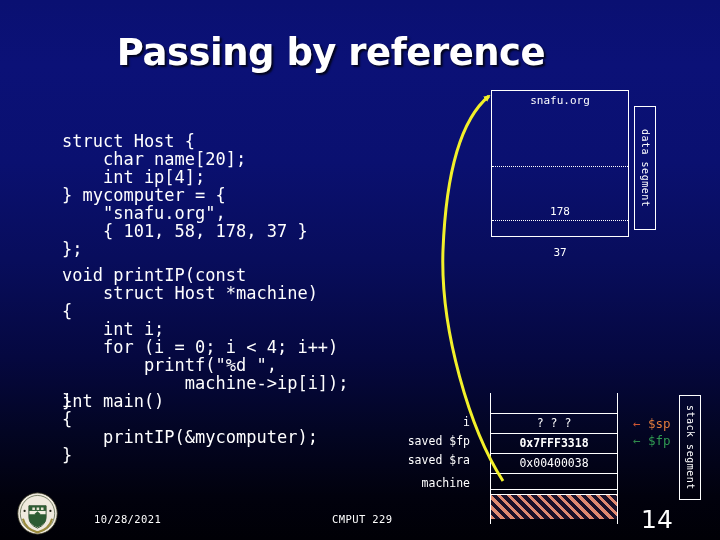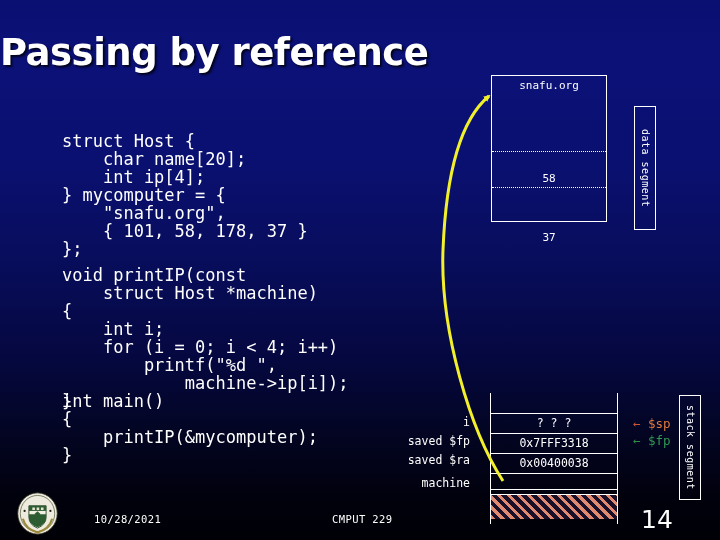--- a/index.html
+++ b/index.html
@@ -24,21 +24,21 @@
     font-family: "Liberation Sans", sans-serif;
     -webkit-font-smoothing: none;
   }
 
   
   #title {
     position: absolute;
     left: 0;
     top: 31px;
     width: 662px;
-    text-align: left;
+    text-align: center;
     color: #ffffff;
     font-family: "DejaVu Sans", sans-serif;
     font-weight: bold;
     font-size: 37px;
     letter-spacing: -0.5px;
     text-shadow: 2px 2px 2px rgba(0,0,0,0.75);
     white-space: nowrap;
   }
 
   
@@ -51,22 +51,22 @@
     white-space: pre;
   }
   #code-struct { left: 62px; top: 115px; }
   #code-func   { left: 62px; top: 249px; }
   #code-main   { left: 62px; top: 375px; }
 
   
   #data-box {
     position: absolute;
     left: 491px;
-    top: 75px;
-    width: 116px;
+    top: 90px;
+    width: 138px;
     height: 147px;
     border: 1px solid #ffffff;
     box-sizing: border-box;
   }
   #data-name-cell {
     position: absolute;
     left: 0; top: 0;
     width: 100%;
     height: 76px;
     box-sizing: border-box;
@@ -237,33 +237,33 @@
         printf("%d ",
             machine-&gt;ip[i]);
 }</pre>
   <pre class="code" id="code-main" data-name="code-block-main">int main()
 {
     printIP(&amp;mycomputer);
 }</pre>
 
   <div id="data-box" data-name="data-segment-box">
     <div id="data-name-cell" data-name="data-segment-name-cell">snafu.org</div>
-    <div class="data-cell" style="top:94px;" data-name="data-segment-ip-cell-1">58</div>
+    <div class="data-cell" style="top:112px;" data-name="data-segment-ip-cell-2">178</div>
     <div class="data-cell last" style="top:130px;" data-name="data-segment-ip-cell-3">37</div>
   </div>
 
   <div class="seg-label" id="data-seg-label" data-name="data-segment-label">
     <span data-name="data-segment-label-text">data segment</span>
   </div>
 
   <div id="stack-box" data-name="stack-segment-box">
     <div class="rail left" data-name="stack-rail-left"></div>
     <div class="rail right" data-name="stack-rail-right"></div>
     <div class="stk-cell" style="top:20px;" data-name="stack-cell-i">? ? ?</div>
-    <div class="stk-cell" style="top:40px;" data-name="stack-cell-saved-fp">0x7FFF3318</div>
+    <div class="stk-cell" style="top:40px;font-weight:bold;" data-name="stack-cell-saved-fp">0x7FFF3318</div>
     <div class="stk-cell" style="top:60px;" data-name="stack-cell-saved-ra">0x00400038</div>
     <div class="stk-cell" style="top:76px;margin-top:20px;" data-name="stack-cell-machine">0x10010000</div>
     <div id="stk-hatch" data-name="stack-unused-hatch-region"></div>
   </div>
 
   <div class="stk-label" style="left:378px; top:415px;" data-name="stack-label-i">i</div>
   <div class="stk-label" style="left:378px; top:434px;" data-name="stack-label-saved-fp">saved $fp</div>
   <div class="stk-label" style="left:378px; top:453px;" data-name="stack-label-saved-ra">saved $ra</div>
   <div class="stk-label" style="left:378px; top:476px;" data-name="stack-label-machine">machine</div>
 

